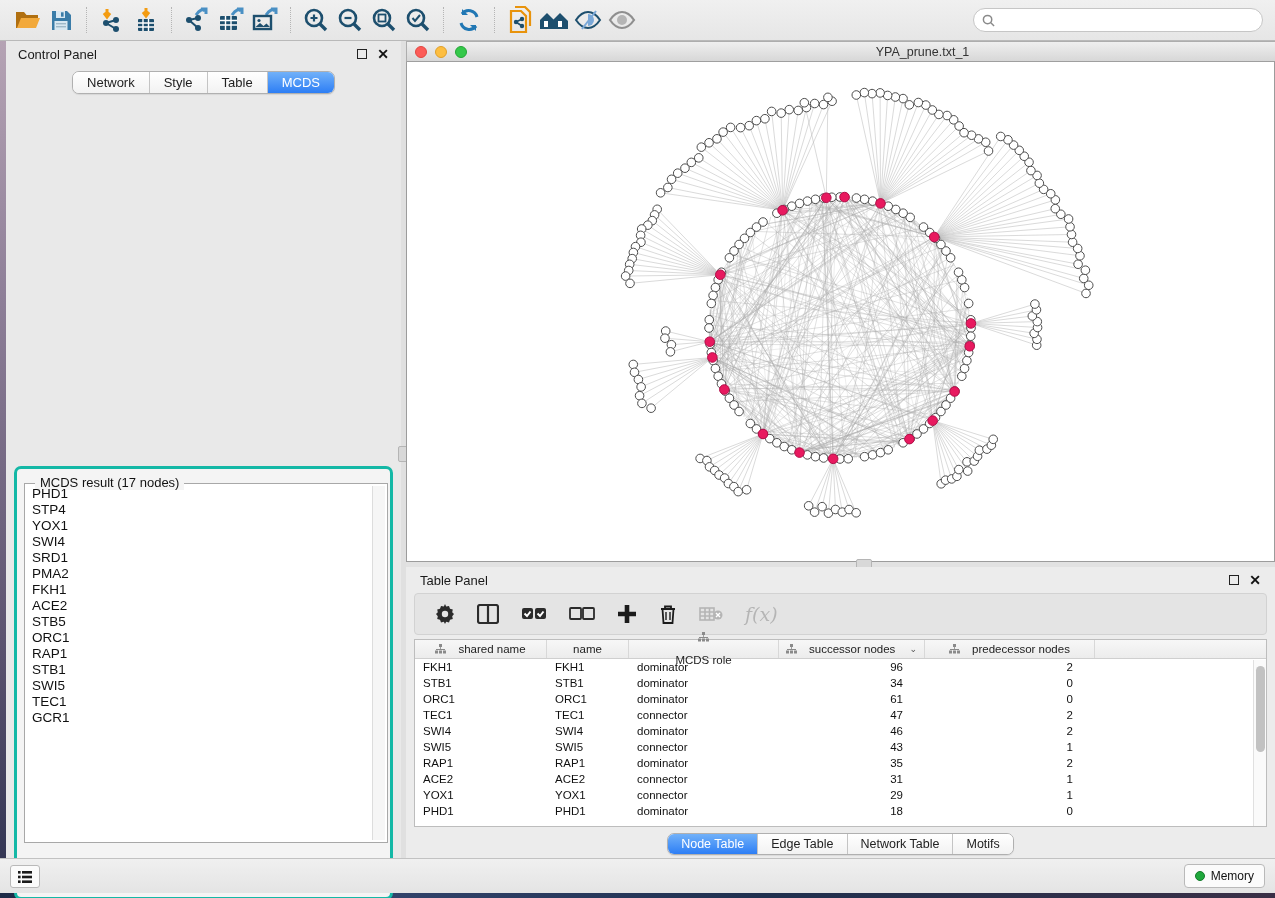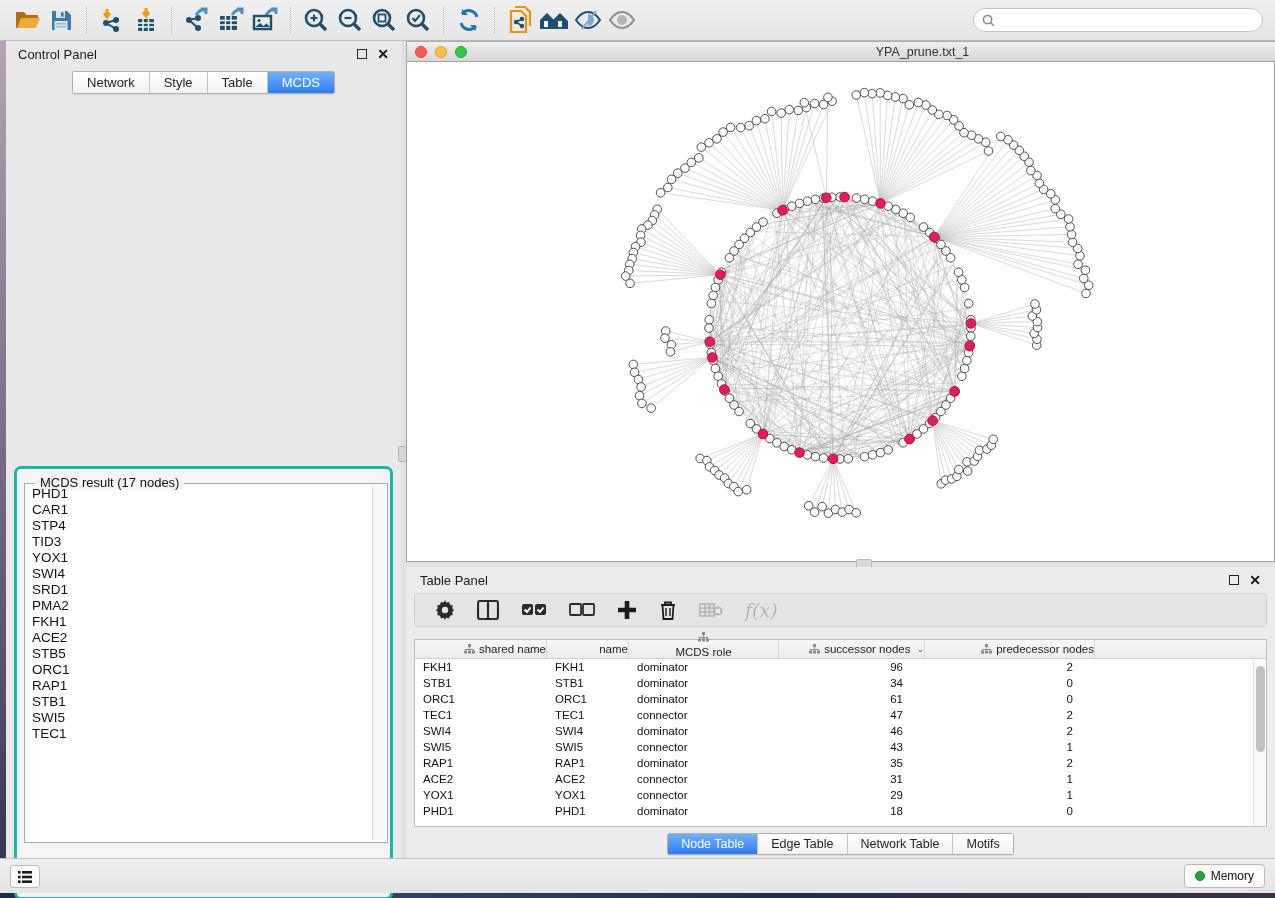--- a/index.html
+++ b/index.html
@@ -27,21 +27,21 @@
 
   
   .control-panel { position:absolute; left:6px; top:41px; width:395px; height:817px; background:#e9e9e9; }
   .panel-titlebar { height:26px; display:flex; align-items:center; padding:0 12px; }
   .panel-title { font-size:13px; color:#1a1a1a; }
   .panel-winbtns { margin-left:auto; display:flex; align-items:center; gap:10px; }
   .float-sq { width:10px; height:10px; border:1.6px solid #222; display:inline-block; background:transparent; }
   .close-x { font-size:14px; font-weight:bold; color:#111; line-height:10px; }
 
   .cp-tabs { position:absolute; left:0; top:30px; width:100%; display:flex; justify-content:center; z-index:3; }
-  .seg { display:flex; border:1px solid #b0b0b0; border-radius:2px; overflow:hidden; background:#fff;
+  .seg { display:flex; border:1px solid #b0b0b0; border-radius:7px; overflow:hidden; background:#fff;
     box-shadow:0 1px 1px rgba(0,0,0,.08); }
   .seg .tab { padding:3px 14px; font-size:13px; color:#222; background:linear-gradient(#ffffff,#f2f2f2);
     border-right:1px solid #c4c4c4; cursor:default; }
   .seg .tab:last-child { border-right:none; }
   .seg .tab.active { background:linear-gradient(#71b1f9,#2d7ef5); color:#fff; }
 
   .cp-card-top { position:absolute; left:8px; top:41px; width:379px; height:380px;
     background:#e3e3e3; border:1px solid #cfcfcf; border-radius:7px; }
   .opt-label { text-align:center; font-size:14px; color:#111; margin-top:30px; }
   .dropdown { margin:10px auto 0; width:310px; height:22px; background:#fff;
@@ -87,31 +87,31 @@
   .net-canvas { position:absolute; left:0; top:21px; width:869px; height:500px; background:#fff;
     border:1px solid #9c9c9c; border-top:none; }
 
   
   .h-split { position:absolute; left:406px; top:562px; width:869px; height:5px; background:#e2e2e2; }
   .h-grip { position:absolute; top:-3px; left:450px; width:16px; height:10px; background:#d8d8d8;
     border:1px solid #b5b5b5; border-radius:2px; }
 
   
   .table-panel { position:absolute; left:406px; top:567px; width:869px; height:291px; background:#ececec; }
-  .tp-toolbar { position:absolute; left:8px; top:26px; width:853px; height:34px;
+  .tp-toolbar { position:absolute; left:8px; top:26px; width:853px; height:42px;
     background:#e4e4e4; border:1px solid #d2d2d2; border-radius:4px;
     display:flex; align-items:center; gap:22px; padding-left:20px; }
   .tp-icon { display:flex; align-items:center; justify-content:center; }
   .fx { font-family:"DejaVu Serif", serif; font-style:italic; font-size:19px; color:#b5b5b5; }
 
   .ntable { position:absolute; left:8px; top:72px; width:853px; height:188px; background:#fff;
     border:1px solid #bdbdbd; }
   .ntable-header { display:flex; height:19px; background:linear-gradient(#f7f7f7,#ececec);
     border-bottom:1px solid #cfcfcf; }
-  .hcell { display:flex; align-items:center; justify-content:flex-end; gap:4px;
+  .hcell { display:flex; align-items:center; justify-content:center; gap:12px;
     border-right:1px solid #d8d8d8; font-size:11.5px; color:#222; position:relative; }
   .hcell .sort { font-size:9px; color:#555; margin-left:2px; }
   .tree-ico { flex:none; }
   .trow { display:flex; height:16px; align-items:center; }
   .tcell { font-size:11.5px; color:#111; padding-left:8px; white-space:nowrap; overflow:hidden; }
   .tcell.num { text-align:right; padding-right:22px; }
   .ntable-scroll { position:absolute; top:20px; right:0; bottom:0; width:13px;
     background:#fafafa; border-left:1px solid #e0e0e0; }
   .ntable-thumb { position:absolute; top:6px; left:2px; width:9px; height:86px;
     background:#c2c2c2; border-radius:5px; }
@@ -300,35 +300,34 @@
         <span class="tab">Table</span>
         <span class="tab active">MCDS</span>
       </div>
     </div>
 
     <div class="cp-card-bottom">
       <div class="groupbox">
         <span class="groupbox-title">MCDS result (17 nodes)</span>
         <div class="mcds-list" id="mcds-list">
             <div class="mcds-item">PHD1</div>
-            <div class="mcds-item">CAR1</div>
             <div class="mcds-item">STP4</div>
-            <div class="mcds-item">TID3</div>
             <div class="mcds-item">YOX1</div>
             <div class="mcds-item">SWI4</div>
             <div class="mcds-item">SRD1</div>
             <div class="mcds-item">PMA2</div>
             <div class="mcds-item">FKH1</div>
             <div class="mcds-item">ACE2</div>
             <div class="mcds-item">STB5</div>
             <div class="mcds-item">ORC1</div>
             <div class="mcds-item">RAP1</div>
             <div class="mcds-item">STB1</div>
             <div class="mcds-item">SWI5</div>
             <div class="mcds-item">TEC1</div>
+            <div class="mcds-item">GCR1</div>
           </div>
         <div class="mcds-scroll"></div>
       </div>
     </div>
   </div>
 
   <div class="v-split">
       <div class="v-grip"></div>
     </div>
 

